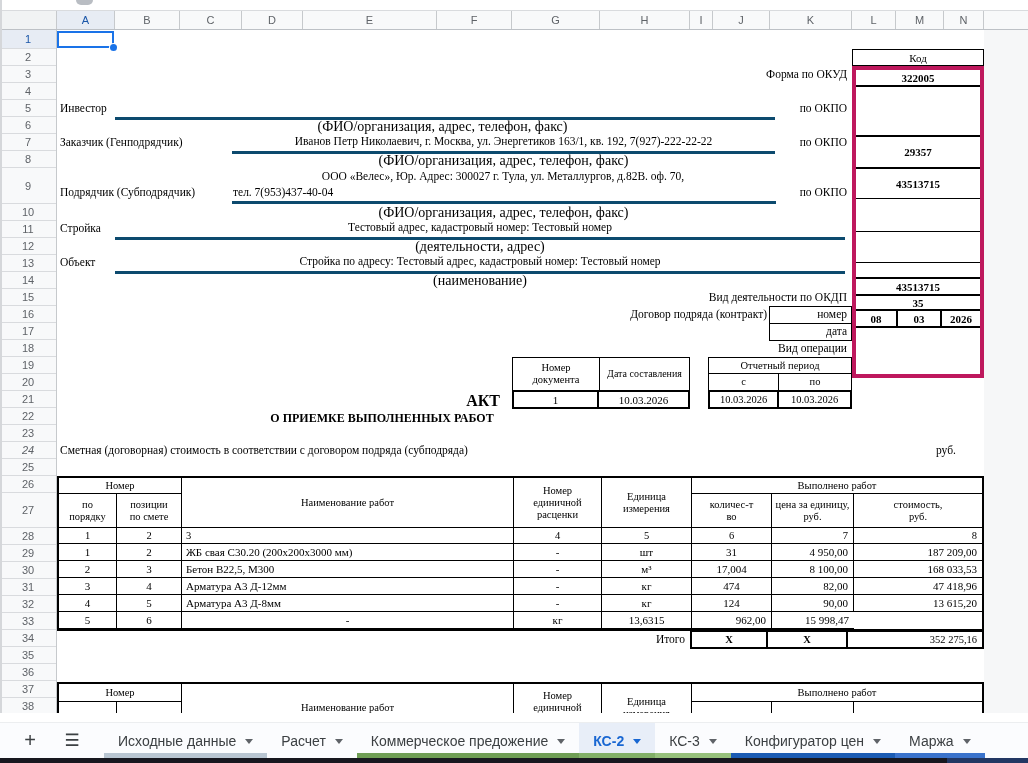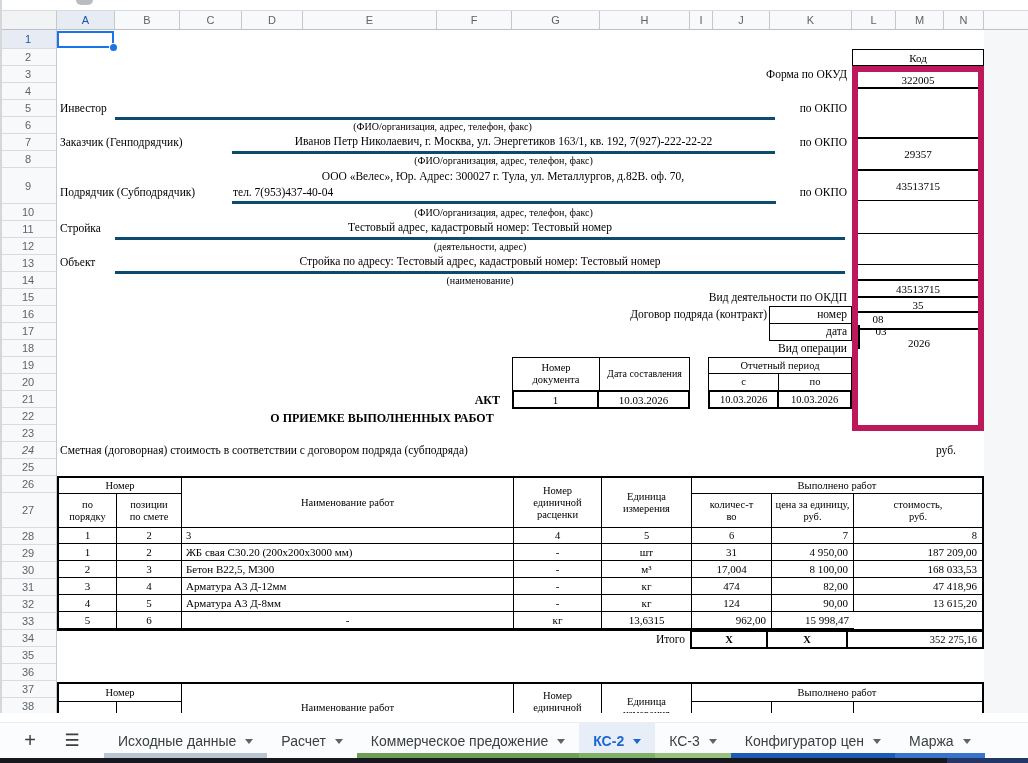--- a/index.html
+++ b/index.html
@@ -20,37 +20,37 @@
            border-right:1px solid #c6c9cc;box-sizing:border-box;overflow:hidden;}
   .rowh{box-sizing:border-box;border-bottom:1px solid #d9dbde;color:#5f6368;font-size:11px;
         display:flex;align-items:center;justify-content:center;}
   .rowh.hl{background:#e7ecf4;color:#1a56a8;}
   .rightgray{position:absolute;left:984px;top:30px;width:44px;height:683px;background:#f6f7f8;}
 
   
   .sheet{position:absolute;left:57px;top:30px;width:927px;height:683px;background:#fff;overflow:hidden;
          font-family:"Liberation Serif",serif;color:#000;}
   .f{position:absolute;font-size:11.5px;white-space:nowrap;line-height:15px;}
-  .cap{font-size:10px;color:#000;}
+  .cap{font-size:14px;color:#000;}
   .u{border-bottom:3px solid #0c4a6e;}
   .tc{text-align:center;}
   .tr{text-align:right;}
   .b{font-weight:bold;}
 
   .sel{position:absolute;left:0;top:1px;width:57px;height:17px;border:2px solid #1a73e8;box-sizing:border-box;}
   .selhandle{position:absolute;left:53px;top:14px;width:7px;height:7px;border-radius:50%;background:#1a73e8;box-shadow:0 0 0 1px #fff;}
 
   
   .kodcell{position:absolute;left:795px;top:19px;width:132px;height:17px;border:1px solid #000;
            box-sizing:border-box;display:flex;align-items:center;justify-content:center;font-size:11px;}
-  .kodcol{position:absolute;left:795px;top:36px;width:132px;height:365px;border:6px solid #be185d;box-sizing:border-box;}
+  .kodcol{position:absolute;left:795px;top:36px;width:132px;height:312px;border:4px solid #be185d;box-sizing:border-box;font-weight:bold;}
   .kr{box-sizing:border-box;display:flex;align-items:center;justify-content:center;font-size:11px;overflow:hidden;}
   .bt1{border-top:1px solid #000;}
   .bt2{border-top:2px solid #000;}
-  .daterow{display:flex;flex-direction:column;}
+  .daterow{display:flex;}
   .datecell{box-sizing:border-box;display:flex;align-items:center;justify-content:center;font-size:11px;}
   .bl2{border-left:2px solid #000;}
 
   
   .boxthin{position:absolute;border:1px solid #000;box-sizing:border-box;display:flex;}
   .boxthick{position:absolute;border:2px solid #000;box-sizing:border-box;display:flex;}
   .bcell{box-sizing:border-box;display:flex;align-items:center;justify-content:center;
          font-size:10.5px;text-align:center;white-space:pre-line;line-height:12px;overflow:hidden;}
   .br1{border-right:1px solid #000;}
   .br2{border-right:2px solid #000;}
@@ -230,21 +230,21 @@
       <div class="bcell" style="flex:1">Отчетный период</div>
     </div>
     <div class="boxthin" style="left:651px;top:343px;width:144px;height:18px">
       <div class="bcell br1" style="width:70px">с</div>
       <div class="bcell" style="flex:1">по</div>
     </div>
     <div class="boxthick" style="left:651px;top:360px;width:144px;height:19px">
       <div class="bcell br2" style="width:69px;font-size:10.5px">10.03.2026</div>
       <div class="bcell" style="flex:1;font-size:10.5px">10.03.2026</div>
     </div>
-    <div class="f tr b" style="left:343px;top:363px;width:100px;font-size:12px">АКТ</div>
+    <div class="f tr b" style="left:343px;top:363px;width:100px;font-size:16px">АКТ</div>
     <div class="f tc b" style="left:130px;top:381px;width:390px;font-size:12px">О ПРИЕМКЕ ВЫПОЛНЕННЫХ РАБОТ</div>
 
     <div class="f" style="left:3px;top:413px">Сметная (договорная) стоимость в соответствии с договором подряда (субподряда)</div>
     <div class="f" style="left:879px;top:413px">руб.</div>
 
     <div class="wt" id="worktable">
       <div style="grid-column:1/3;grid-row:1">Номер</div>
       <div style="grid-column:3;grid-row:1/3">Наименование работ</div>
       <div style="grid-column:4;grid-row:1/3">Номер
 единичной

